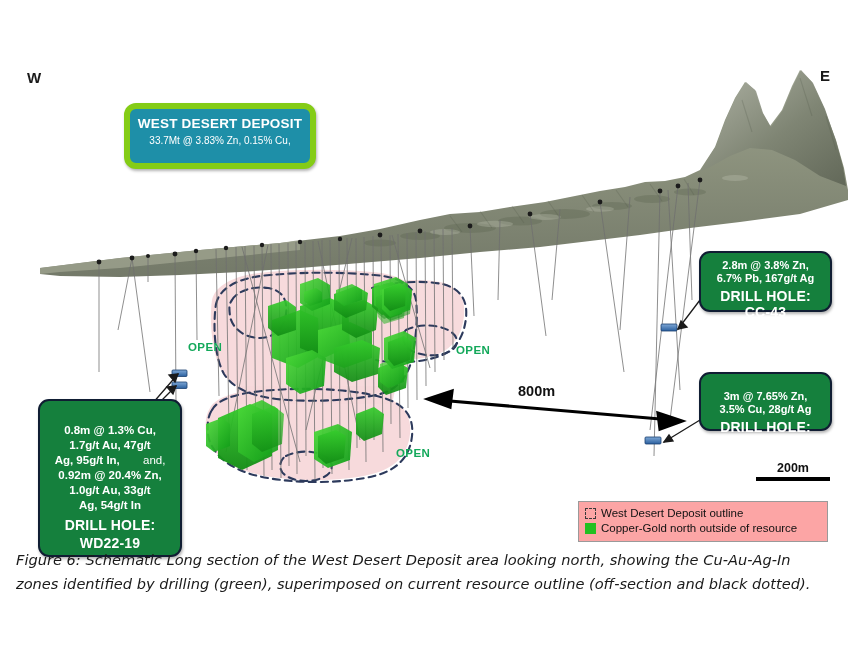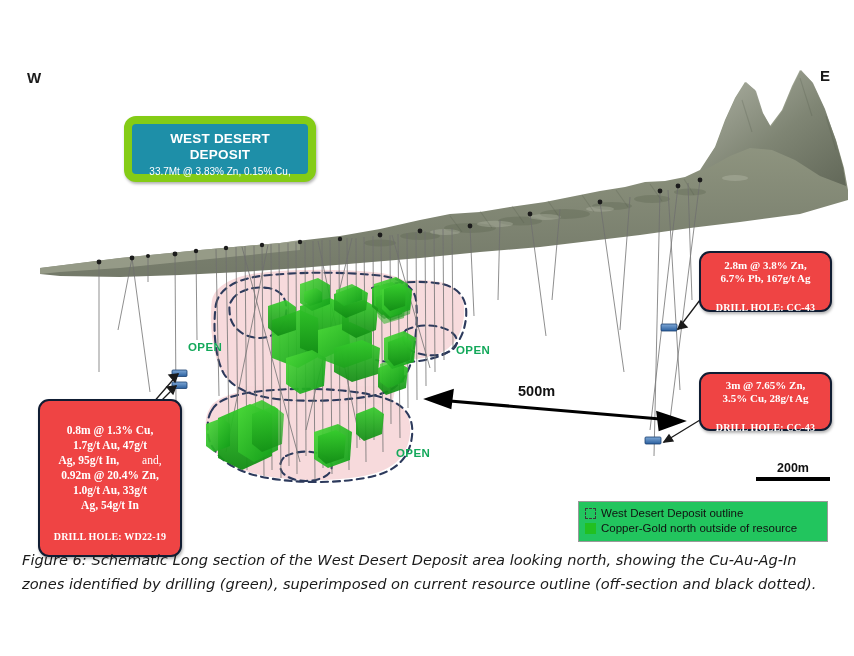--- a/index.html
+++ b/index.html
@@ -52,55 +52,54 @@
     box-shadow: 1px 2px 3px rgba(0,0,0,0.30);
   }
   .callout .ttl {
     display: block;
     font-weight: bold;
     letter-spacing: 0.2px;
   }
   .callout .body { display: block; }
   .callout .dh {
     display: block;
-    font-size: 10px;
+    font-size: 14px;
     letter-spacing: 0.2px;
-    margin-top: 17px;
+    margin-top: 3px;
   }
 
   
   #box-deposit {
-    left: 124px; top: 116px;
+    left: 124px; top: 103px;
     width: 192px; height: 66px;
     background: #1e8fa8;
-    border: 8px solid #84cc16;
+    border: 6px solid #84cc16;
     border-radius: 12px;
     padding: 7px 6px 0 6px;
   }
   #box-deposit .ttl { font-size: 13.5px; margin-bottom: 3px; }
   #box-deposit .body { font-size: 10px; line-height: 1.28; }
 
   
   .navy {
-    background: #ef4444;
+    background: #15803d;
     border: 2px solid #101d33;
     border-radius: 11px;
     font-weight: bold;
-    font-family: Liberation Serif, serif;
   }
   #box-cc43-top {
     left: 699px; top: 251px;
     width: 133px; height: 61px;
     padding: 6px 5px 0 5px;
     font-size: 11px;
   }
   #box-cc43-bot {
     left: 699px; top: 372px;
     width: 133px; height: 59px;
-    padding: 5px 5px 0 5px;
+    padding: 16px 5px 0 5px;
     font-size: 11px;
   }
   #box-wd2219 {
     left: 38px; top: 399px;
     width: 144px; height: 158px;
     padding: 22px 5px 0 5px;
     font-size: 11.5px;
     line-height: 1.3;
   }
   #box-wd2219 .soft { font-weight: normal; margin-left: 20px; }
@@ -149,21 +148,21 @@
     background: #000;
     width: 74px;
   }
 
   
   #legend {
     position: absolute;
     left: 578px; top: 501px;
     width: 250px;
     box-sizing: border-box;
-    background: #22c55e;
+    background: #fca5a5;
     border: 1px solid #9a9a9a;
     padding: 4px 6px 5px 6px;
   }
   .legend-row {
     display: flex;
     align-items: center;
     font-size: 11.5px;
     color: #111;
     line-height: 1.32;
   }
@@ -175,21 +174,21 @@
   .sw-outline {
     border: 1.6px dashed #3a3a3a;
     background: transparent;
     box-sizing: border-box;
   }
   .sw-green { background: #22c021; }
 
   
   #caption {
     position: absolute;
-    left: 22px; top: 548px;
+    left: 16px; top: 548px;
     width: 818px;
     font-family: "DejaVu Sans", sans-serif;
     font-style: italic;
     font-size: 14.6px;
     line-height: 1.62;
     color: #1a1a1a;
   }
 </style>
 </head>
 <body>
@@ -503,21 +502,21 @@
     <span class="body">1.0g/t Au, 33g/t</span>
     <span class="body">Ag, 54g/t In</span>
     <span class="dh">DRILL HOLE: WD22-19</span>
   </div>
 
   <div class="open-label" id="open-1">OPEN</div>
   <div class="open-label" id="open-2">OPEN</div>
   <div class="open-label" id="open-3">OPEN</div>
 
   <div id="dim-800">
-    <div id="dim-800-label">500m</div>
+    <div id="dim-800-label">800m</div>
   </div>
 
   <div id="scalebar">
     <div id="scalebar-label">200m</div>
     <div id="scalebar-line"></div>
   </div>
 
   <div id="legend">
     <div class="legend-row">
       <span class="legend-swatch sw-outline"></span>

